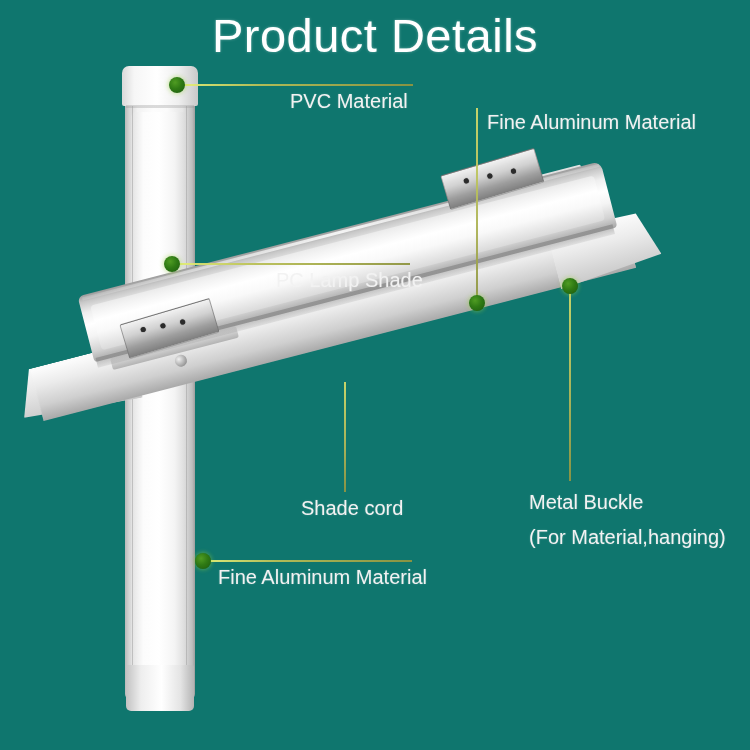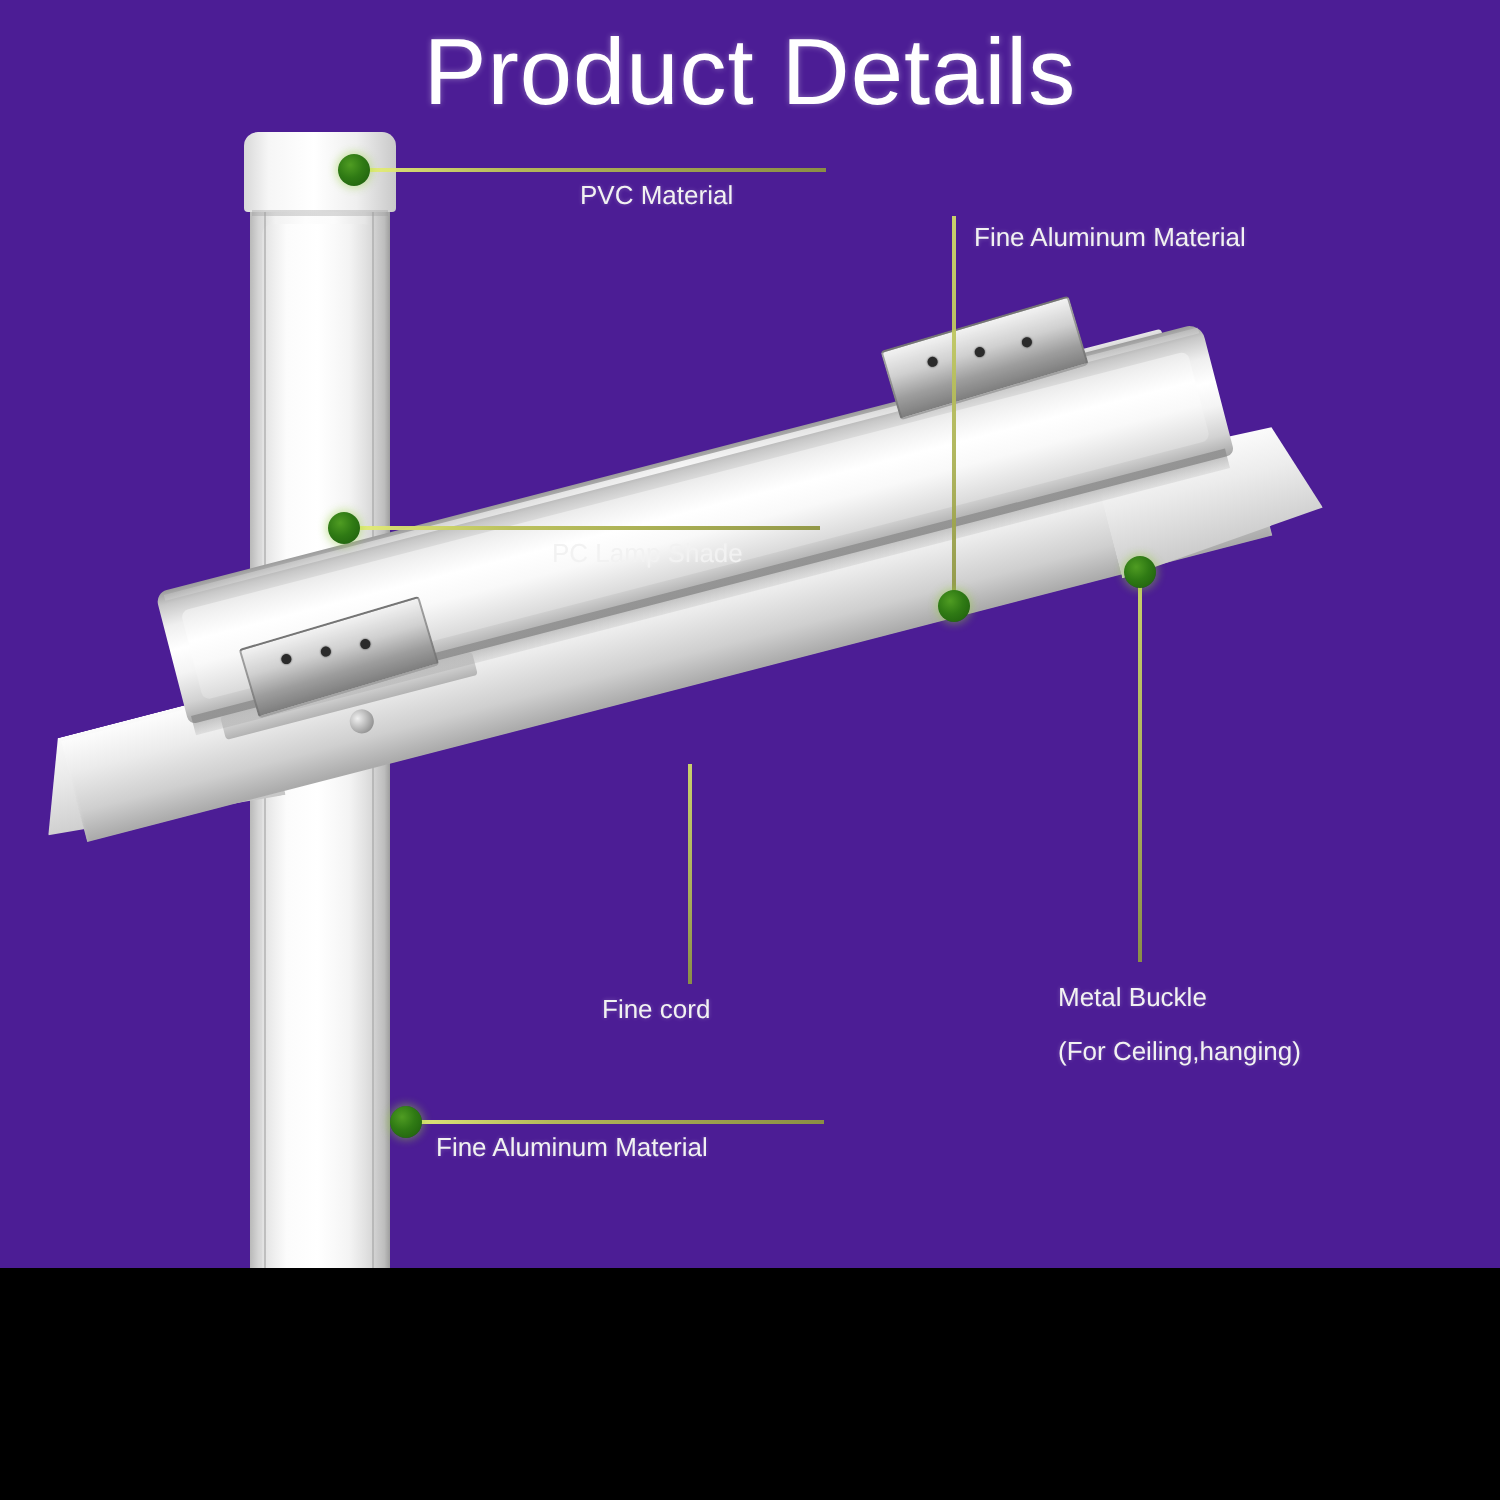--- a/index.html
+++ b/index.html
@@ -3,22 +3,22 @@
 <meta charset="utf-8">
 <style>
   html, body {
     margin: 0;
     padding: 0;
     background: #000;
   }
   #stage {
     position: relative;
     width: 750px;
-    height: 634px;
-    background: #4c1d95;
+    height: 750px;
+    background: #0f766e;
     overflow: hidden;
     font-family: "Liberation Sans", sans-serif;
   }
 
   
   .title {
     position: absolute;
     left: 0;
     top: 8px;
     width: 750px;
@@ -50,21 +50,21 @@
   .lead-v {
     position: absolute;
     width: 2px;
     background: linear-gradient(180deg, #cfd96a 0%, #aeb457 60%, #8d9443 100%);
     transform: translateX(-50%);
     opacity: 0.95;
   }
   .callout-label {
     position: absolute;
     color: #f2f2f2;
-    font-size: 13px;
+    font-size: 20px;
     font-weight: 400;
     white-space: nowrap;
     text-shadow: 0 0 2px rgba(255,255,255,0.25);
   }
   .callout-label .l2 {
     display: block;
     margin-top: 12px;
   }
 
   
@@ -300,26 +300,26 @@
 
   <div class="lead-v" style="left:477px; top:108px; height:195px;"></div>
   <div class="dot" style="left:477px; top:303px;"></div>
   <div class="callout-label" style="left:487px; top:111px;">Fine Aluminum Material</div>
 
   <div class="lead-h" style="left:172px; top:264px; width:238px;"></div>
   <div class="dot" style="left:172px; top:264px;"></div>
   <div class="callout-label" style="left:276px; top:269px;">PC Lamp Shade</div>
 
   <div class="lead-v" style="left:345px; top:382px; height:110px;"></div>
-  <div class="callout-label" style="left:301px; top:497px;">Fine cord</div>
+  <div class="callout-label" style="left:301px; top:497px;">Shade cord</div>
 
   <div class="lead-v" style="left:570px; top:286px; height:195px;"></div>
   <div class="dot" style="left:570px; top:286px;"></div>
   <div class="callout-label" style="left:529px; top:491px;">
     <span>Metal Buckle</span>
-    <span class="l2">(For Ceiling,hanging)</span>
+    <span class="l2">(For Material,hanging)</span>
   </div>
 
   <div class="lead-h" style="left:203px; top:561px; width:209px;"></div>
   <div class="dot" style="left:203px; top:561px;"></div>
   <div class="callout-label" style="left:218px; top:566px;">Fine Aluminum Material</div>
 
 </div>
 
 </body></html>

